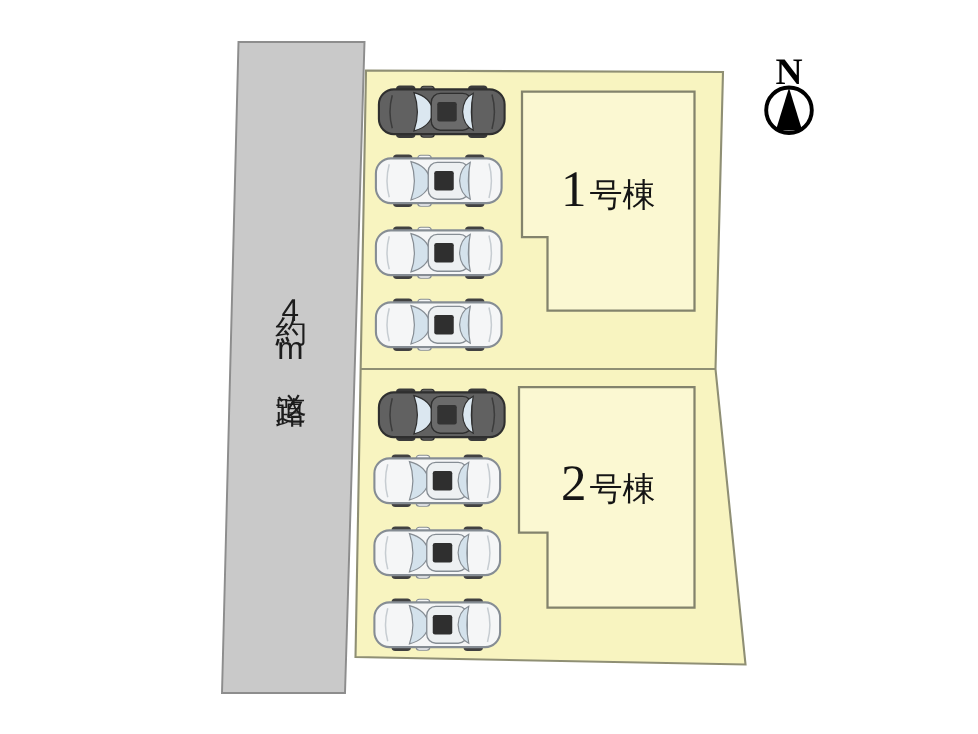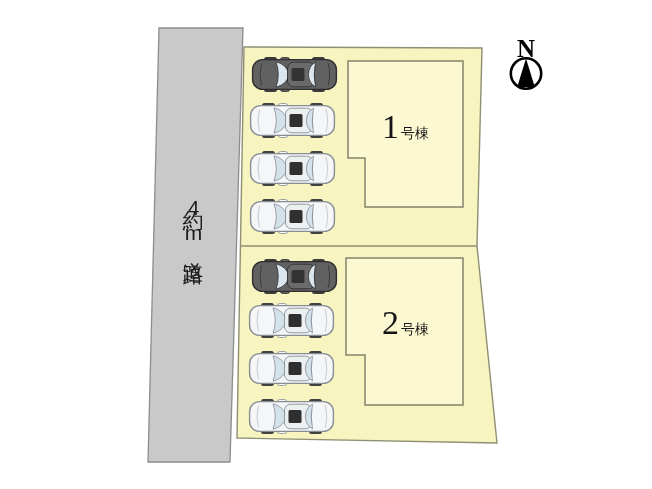--- a/index.html
+++ b/index.html
@@ -15,21 +15,21 @@
     font-family:"Liberation Sans","DejaVu Sans",sans-serif;
   }
   .bldg-label{
     position:absolute;left:348px;width:115px;display:flex;
     align-items:baseline;justify-content:center;line-height:1;
     color:#151515;font-family:"Liberation Serif","DejaVu Serif",serif;
   }
   .bldg-label.b1{top:110px;}
   .bldg-label.b2{top:306px;}
   .bldg-label .num{font-size:34px;}
-  .bldg-label .suf{font-size:14px;margin-left:2px;}
+  .bldg-label .suf{font-size:22px;margin-left:2px;}
   .north-label{
     position:absolute;left:507px;top:36px;width:38px;text-align:center;
     font-size:25px;font-weight:bold;line-height:1;color:#000;
     font-family:"Liberation Serif","DejaVu Serif",serif;
   }
   .lot-shape{stroke:#8f8f74;stroke-width:1.4;}
   .road-shape{stroke:#8d8d8d;stroke-width:1.3;}
   .divider{stroke:#8f8f74;stroke-width:1.4;}
   .building{stroke:#83836c;stroke-width:1.5;}
   .compass-circle{fill:#ffffff;stroke:#000000;stroke-width:2.6;}

